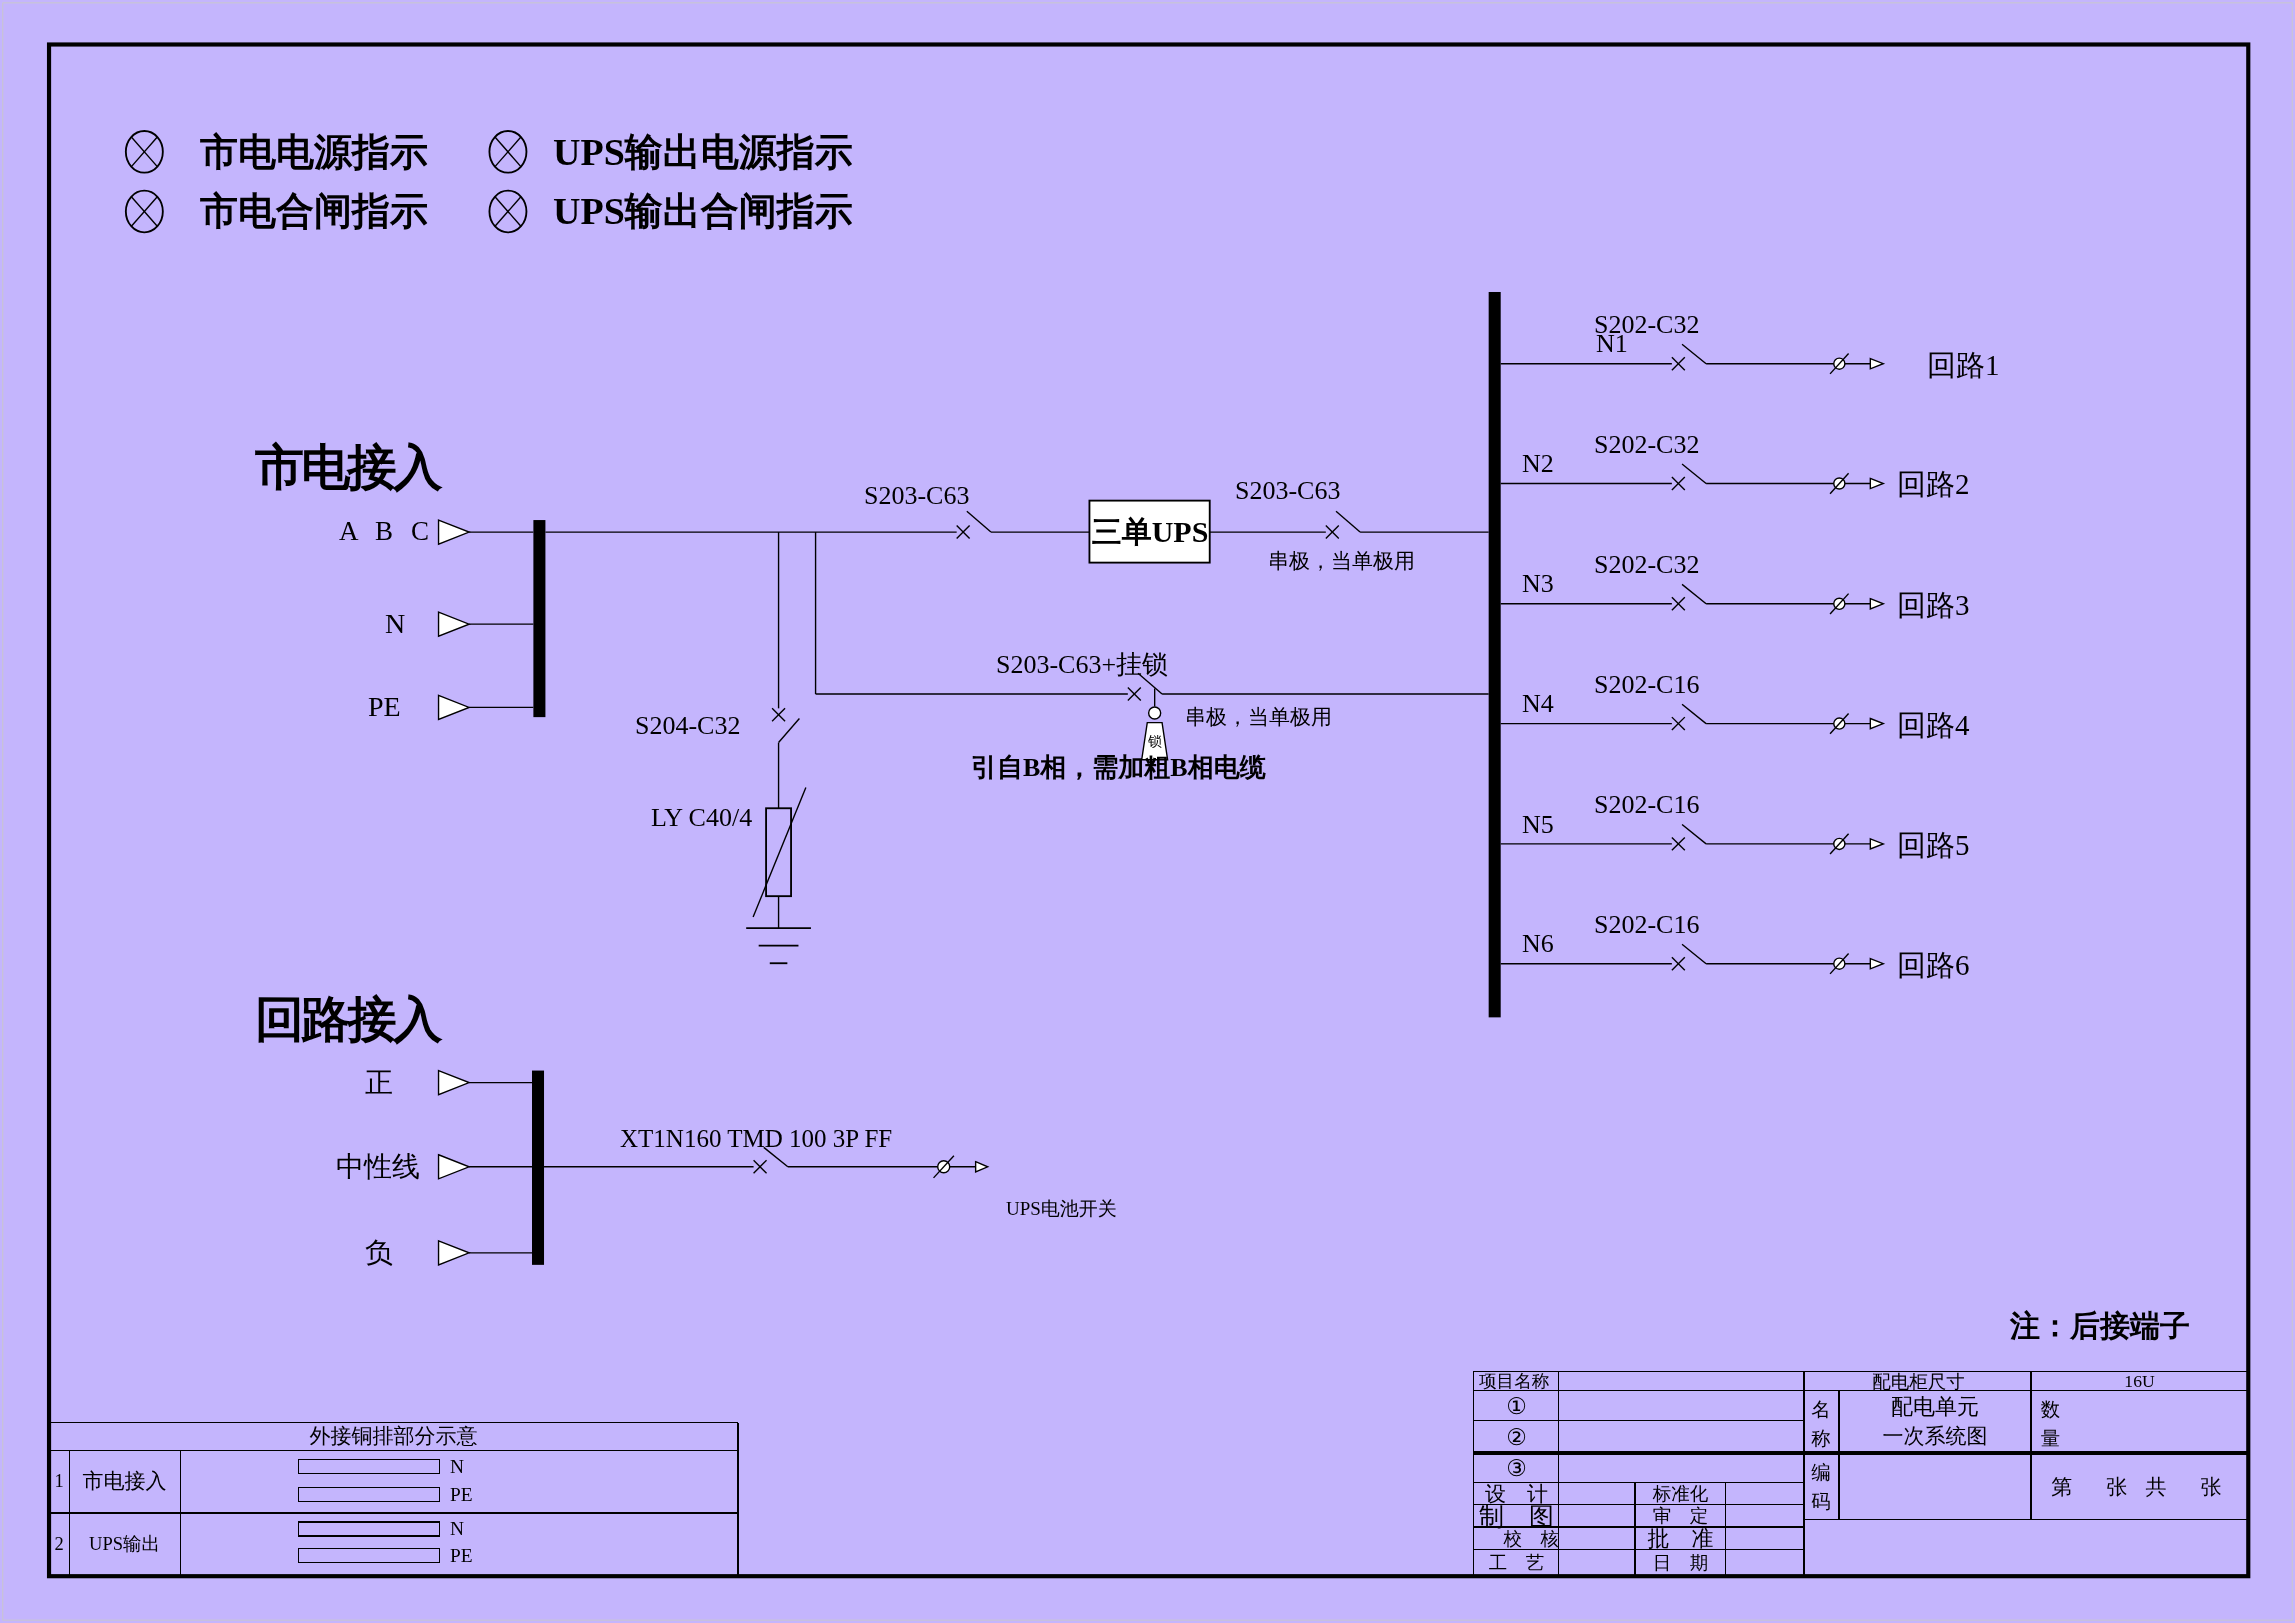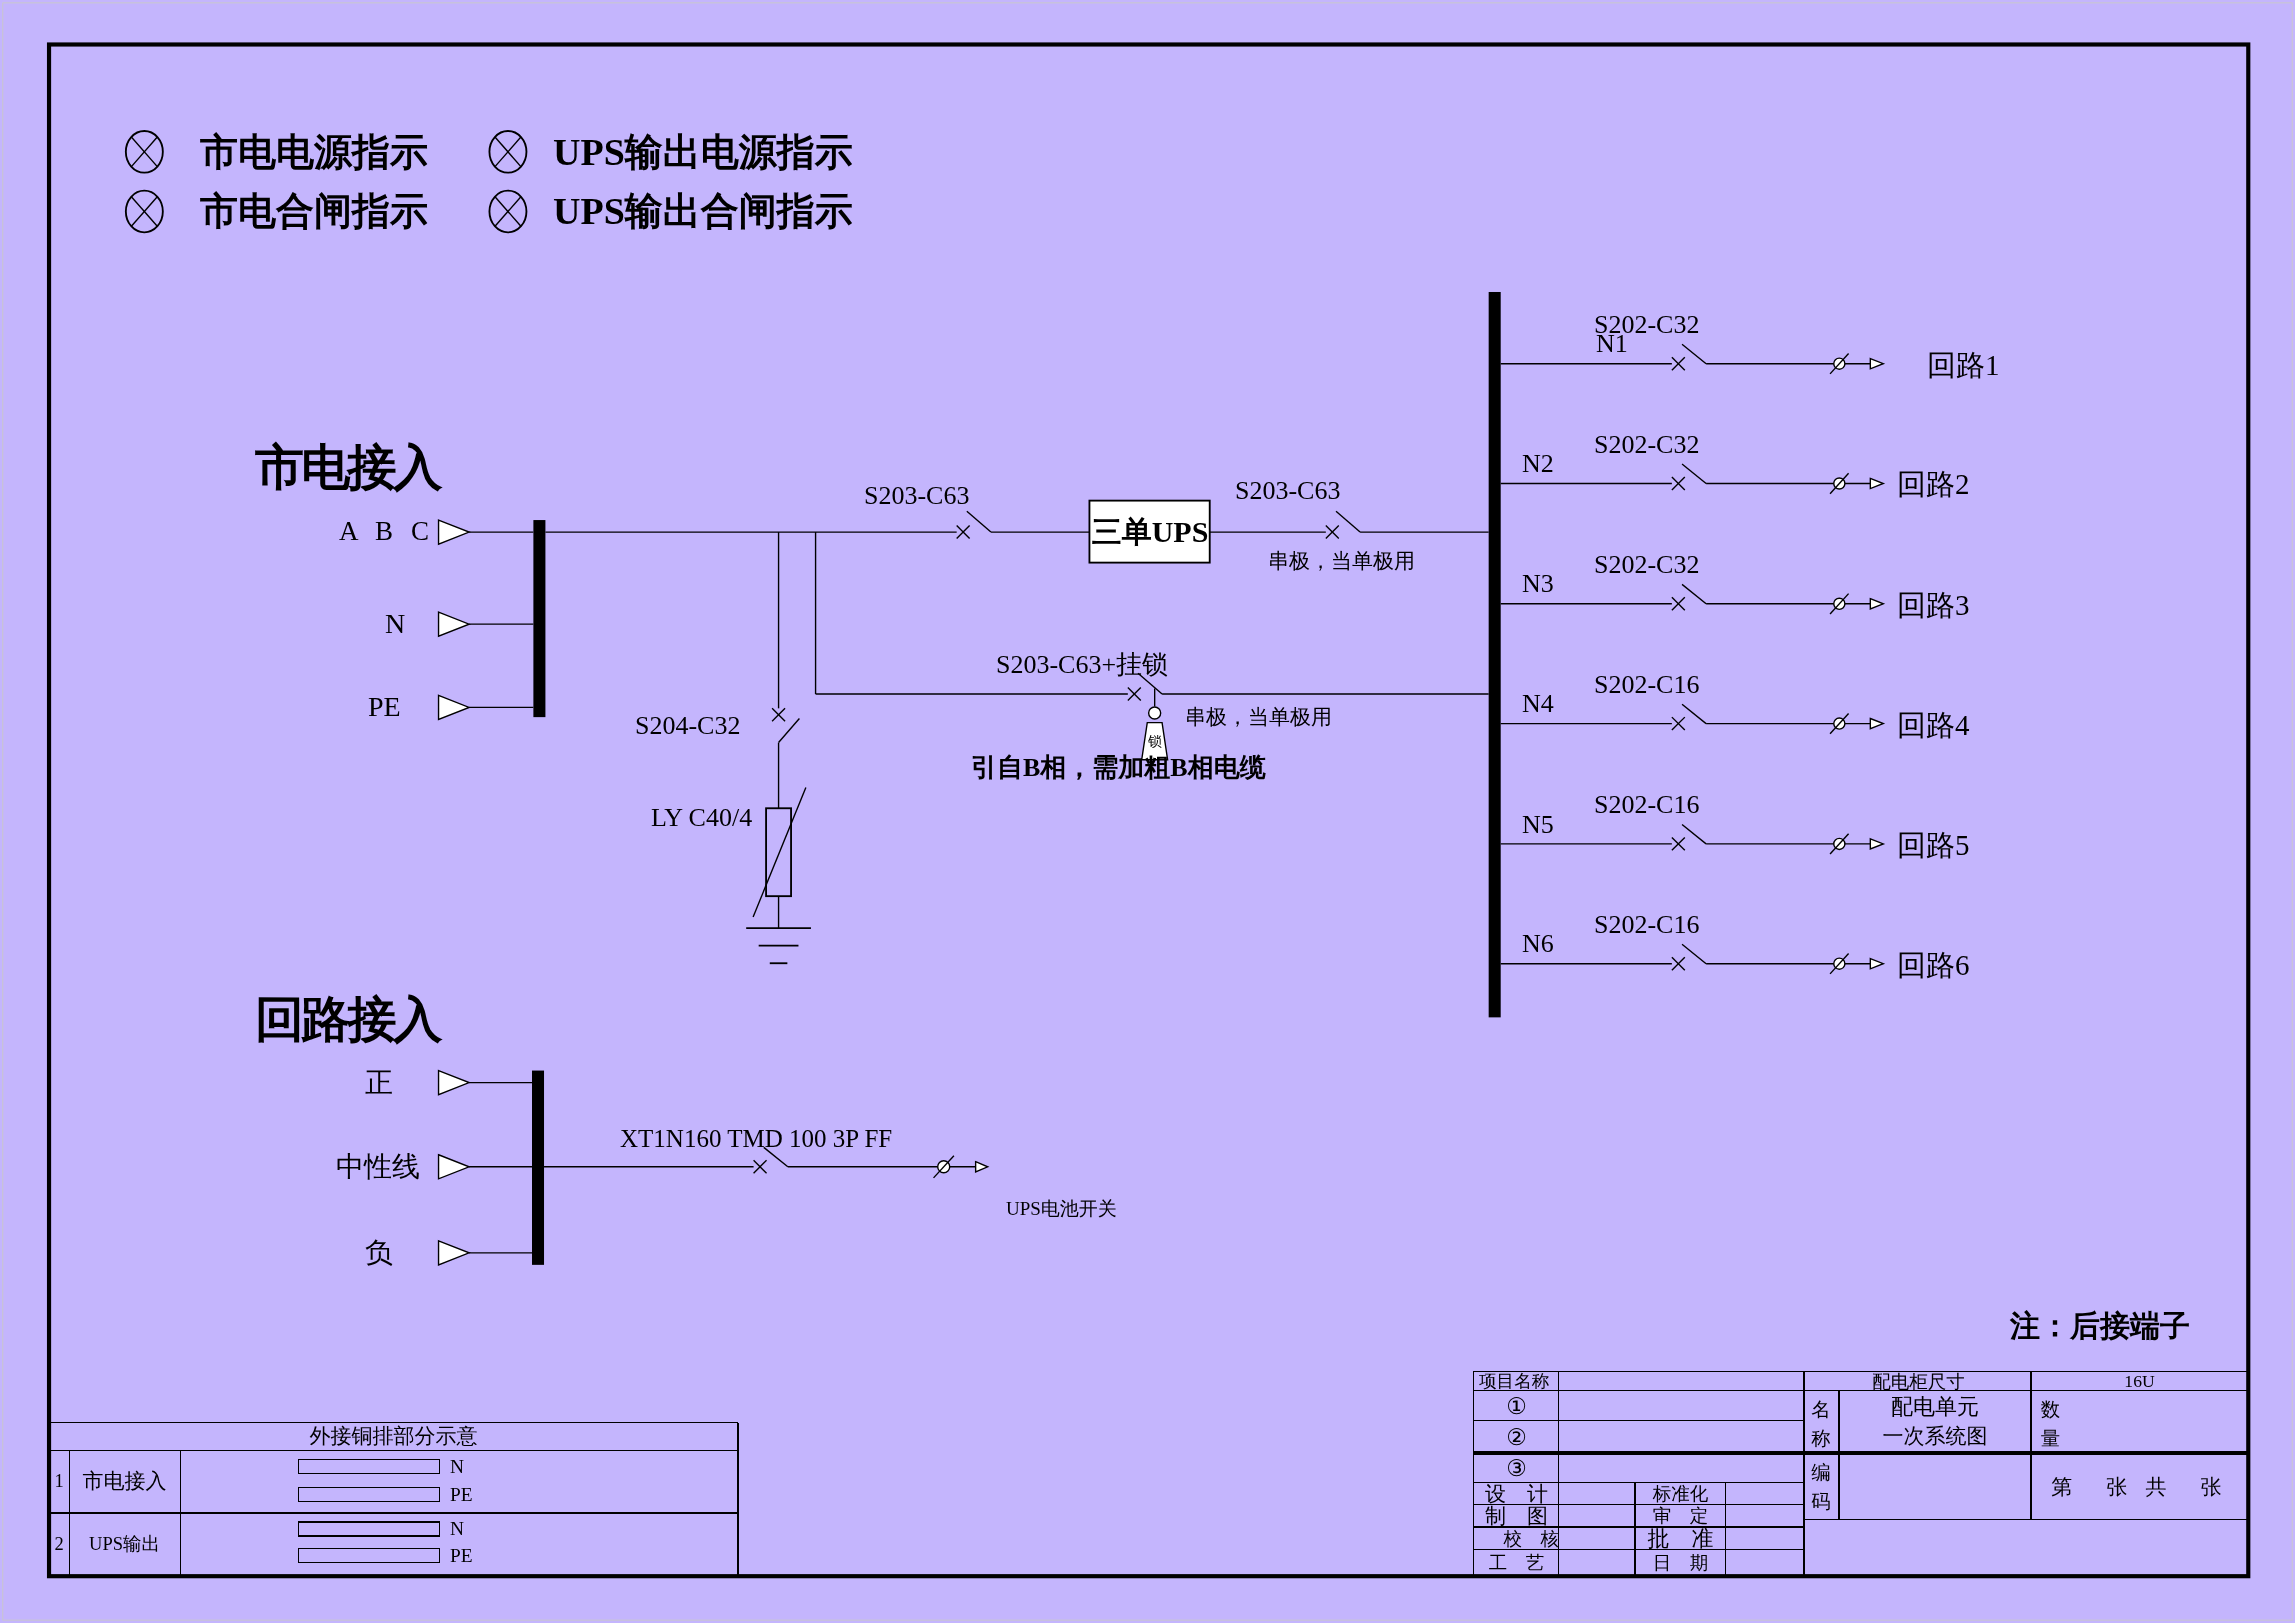--- a/index.html
+++ b/index.html
@@ -305,21 +305,21 @@
 <div class="t tc" style="left:1474px;top:1437px;width:85px;font-size:23px;">②</div>
 <div class="t tc" style="left:1474px;top:1468px;width:85px;font-size:23px;">③</div>
 <div class="v" style="left:1803px;top:1395px;width:36px;font-size:19.4px;">名称</div>
 <div class="t tc" style="left:1839px;top:1407px;width:192px;font-size:22px;">配电单元</div>
 <div class="t tc" style="left:1839px;top:1436px;width:192px;font-size:21px;">一次系统图</div>
 <div class="v" style="left:2032px;top:1395px;width:37px;font-size:19.4px;">数量</div>
 <div class="v" style="left:1803px;top:1458px;width:36px;font-size:19.4px;">编码</div>
 <div class="t tc" style="left:2031px;top:1487px;width:217px;font-size:21px;letter-spacing:6.5px;">第　张 共　张</div>
 <div class="t tc" style="left:1474px;top:1494px;width:85px;font-size:21px;">设　计</div>
 <div class="t tc" style="left:1635px;top:1494px;width:91px;font-size:18.5px;">标准化</div>
-<div class="t tc" style="left:1474px;top:1516px;width:85px;font-size:21px;">制　图</div>
+<div class="t tc" style="left:1474px;top:1516px;width:85px;font-size:25px;">制　图</div>
 <div class="t tc" style="left:1635px;top:1516px;width:91px;font-size:18.5px;">审　定</div>
 <div class="t tc" style="left:1474px;top:1539px;width:85px;font-size:18.5px;text-align:right;">校　核</div>
 <div class="t tc" style="left:1635px;top:1539px;width:91px;font-size:22px;">批　准</div>
 <div class="t tc" style="left:1474px;top:1563px;width:85px;font-size:18.5px;">工　艺</div>
 <div class="t tc" style="left:1635px;top:1563px;width:91px;font-size:18.5px;">日　期</div>
 
 </div>
 
 
 </body></html>

